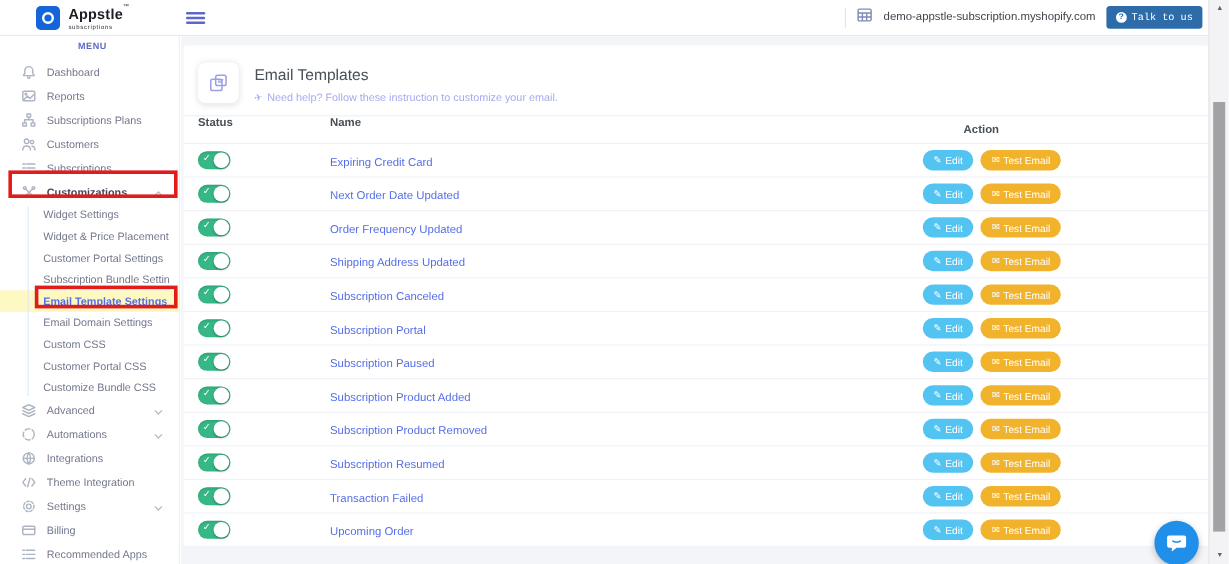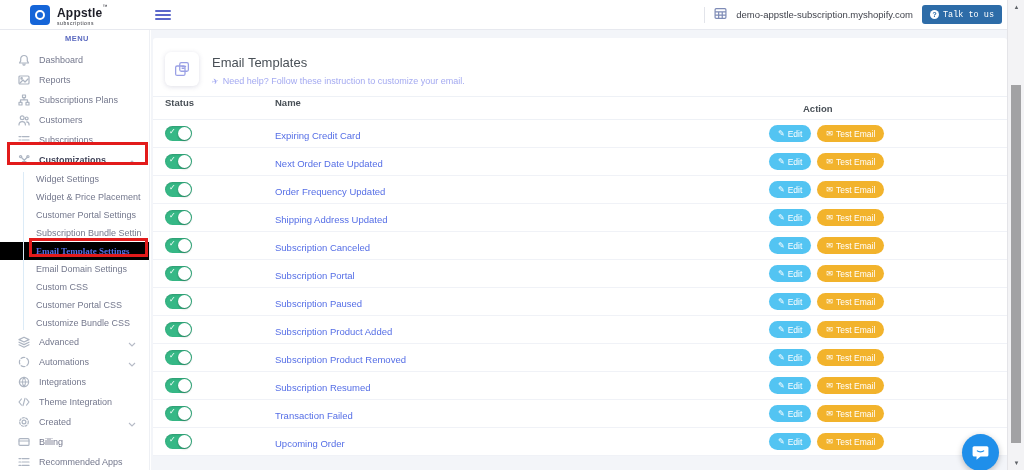--- a/index.html
+++ b/index.html
@@ -34,21 +34,21 @@
   .side-list { padding-top:7px; }
   .side-item { height:20px; display:flex; align-items:center; padding-left:17px; gap:9px; cursor:pointer; }
   .side-item .ico { width:13px; display:flex; justify-content:center; color:#adb5c2; flex:none; }
   .side-item .lbl { font-size:9px; color:#74788d; white-space:nowrap; }
   .side-item.parent-open .lbl { color:#43465a; font-weight:700; }
   .side-item .chev { margin-left:auto; margin-right:13px; color:#b6bbc7; }
   .sub-list { position:relative; }
   .sub-list:before { content:""; position:absolute; left:23px; top:2px; bottom:2px; width:1px; background:#dcebf7; }
   .sub-item { height:18px; display:flex; align-items:center; padding-left:36px; cursor:pointer; }
   .sub-item .lbl { font-size:9px; color:#74788d; white-space:nowrap; overflow:hidden; max-width:108px; }
-  .sub-item.active { background:#000000;font-family:Liberation Serif, serif; }
+  .sub-item.active { background:#fef9c3; }
   .sub-item.active .lbl { color:#556ee6; font-weight:700; }
 
   
   .red-box { position:absolute; border:3px solid #e21b1b; z-index:30; pointer-events:none; }
   .red-box.box-customizations { left:7px; top:142px; width:141px; height:23px; }
   .red-box.box-email-template { left:29px; top:238px; width:119px; height:19px; }
 
   
   .main { position:absolute; left:151px; top:30px; right:17px; bottom:0; background:#f3f5f9; }
   .card { position:absolute; left:2px; top:8px; right:0; bottom:14px; background:#fff; border-radius:3px 3px 0 0; }
@@ -260,21 +260,21 @@
         </span>
         <span class="lbl">Theme Integration</span>
       </div>
       <div class="side-item">
         <span class="ico">
           <svg width="12" height="12" viewBox="0 0 12 12" fill="none" stroke="currentColor" stroke-width="1.2" stroke-linejoin="round" stroke-linecap="round">
             <circle cx="6" cy="6" r="1.9"></circle>
             <circle cx="6" cy="6" r="4.3" stroke-dasharray="2 1.6"></circle>
           </svg>
         </span>
-        <span class="lbl">Created</span>
+        <span class="lbl">Settings</span>
         <span class="chev"><svg width="8" height="5" viewBox="0 0 8 5" fill="none" stroke="currentColor" stroke-width="1.1">
             <path d="M1 1l3 3 3-3"></path>
           </svg></span>
       </div>
       <div class="side-item">
         <span class="ico">
           <svg width="12" height="12" viewBox="0 0 12 12" fill="none" stroke="currentColor" stroke-width="1.2" stroke-linejoin="round" stroke-linecap="round">
             <rect x="1" y="2.6" width="10" height="6.8" rx="1"></rect>
             <path d="M1 5h10"></path>
           </svg>

